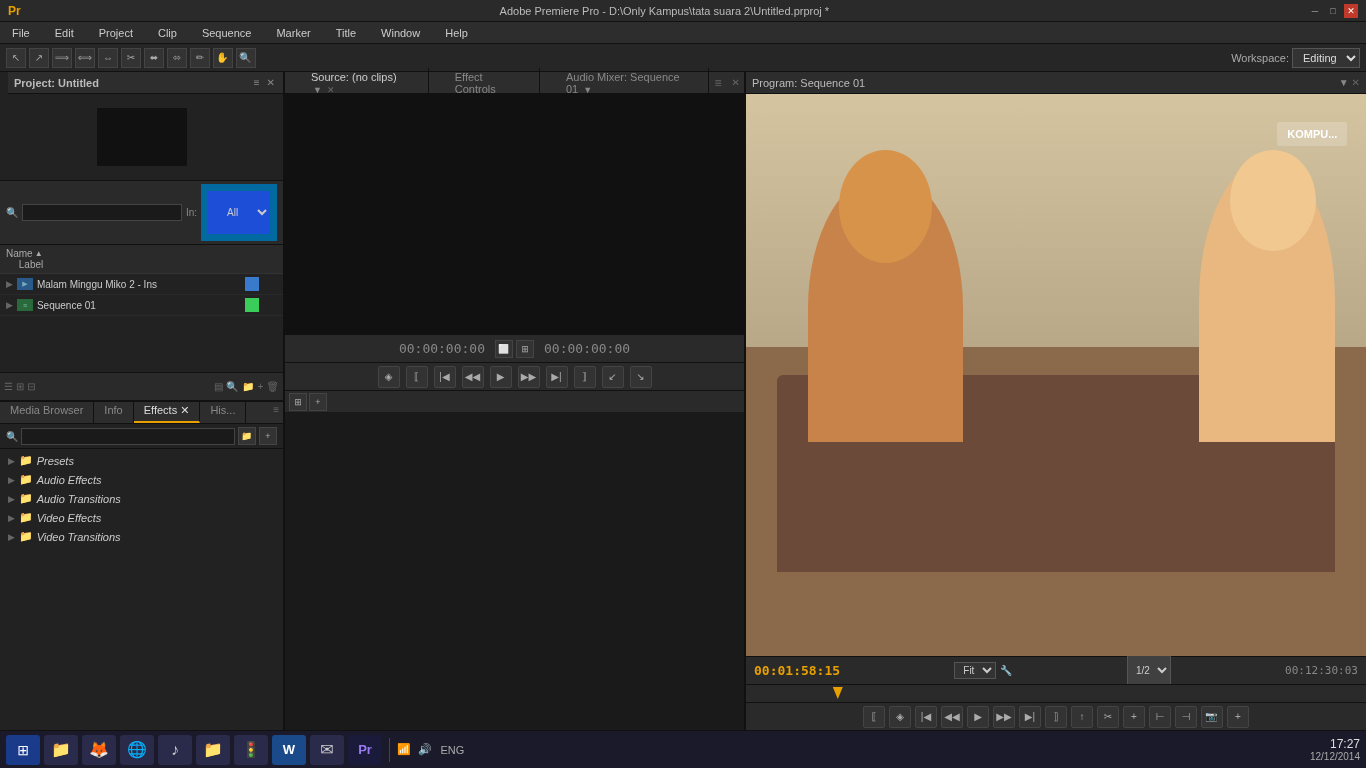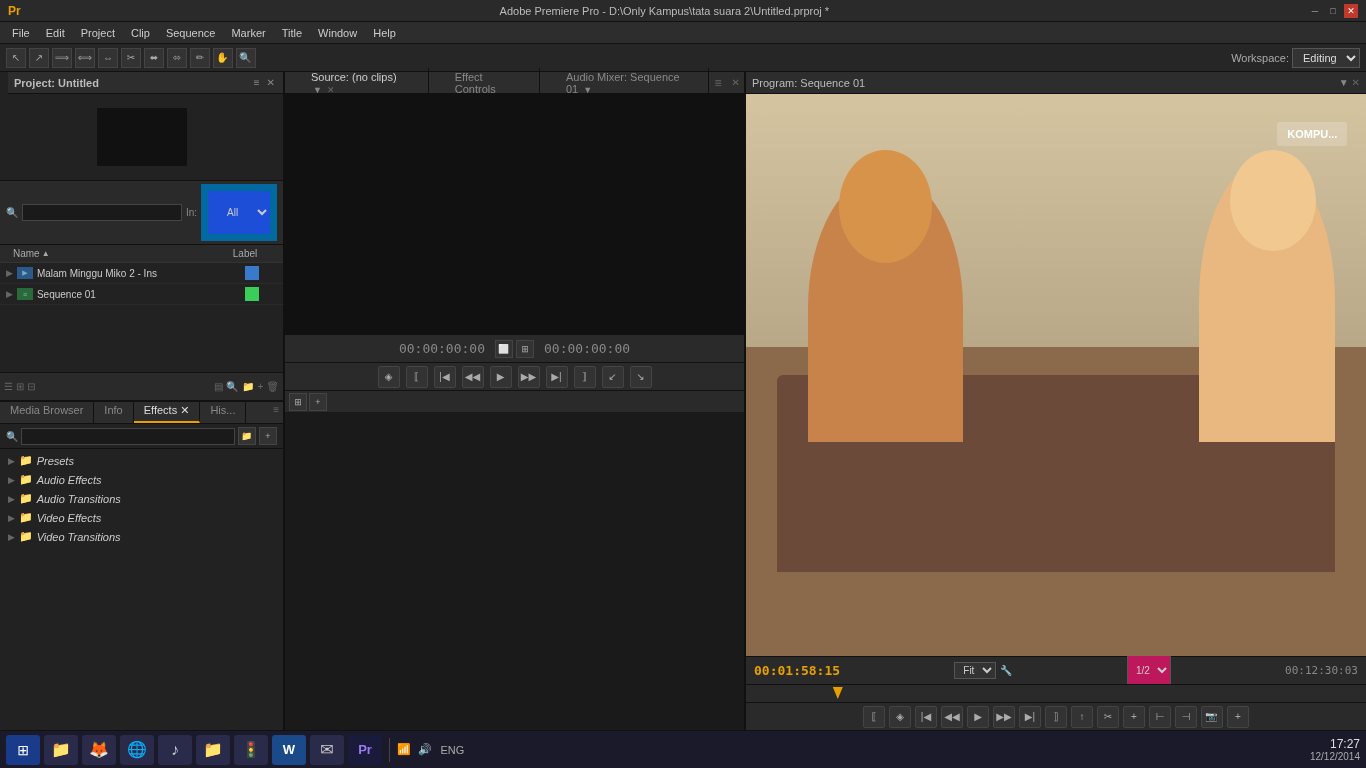--- a/index.html
+++ b/index.html
@@ -22,21 +22,21 @@
     #titlebar .win-btn.close { background: #c0392b; color: white; }
 
     
     #menubar {
       height: 22px;
       background: #2d2d2d;
       display: flex;
       align-items: center;
       padding: 0 4px;
       border-bottom: 1px solid #111;
-      gap: 0;
+      gap: 9px;
     }
     .menu-item { padding: 2px 8px; font-size: 11px; color: #ccc; cursor: pointer; }
 
     
     #toolbar {
       height: 28px;
       background: #262626;
       display: flex;
       align-items: center;
       padding: 0 6px;
@@ -107,23 +107,24 @@
       border: 1px solid #444;
       color: #ccc;
       padding: 2px 4px;
       font-size: 10px;
     }
     .search-bar .in-label { font-size: 10px; color: #888; }
     .search-bar select { background: #333; border: 1px solid #444; color: #ccc; font-size: 10px; padding: 1px 2px; }
 
     .project-list-header {
       display: flex;
-      padding: 3px 13px;
+      padding: 3px 6px;
       border-bottom: 1px solid #333;
       background: #2a2a2a;
+      flex-direction: column;
     }
     .list-col-name { flex: 1; font-size: 10px; color: #aaa; display: flex; align-items: center; gap: 2px; }
     .list-col-label { width: 50px; font-size: 10px; color: #aaa; text-align: center; }
 
     .project-items { flex: 1; overflow-y: auto; }
     .project-item {
       display: flex;
       align-items: center;
       padding: 3px 6px;
       border-bottom: 1px solid #2a2a2a;
@@ -312,21 +313,21 @@
       background: #2a2a2a;
       display: flex;
       align-items: center;
       padding: 0 8px;
       border-top: 1px solid #111;
       justify-content: space-between;
     }
     .p-timecode { font-size: 13px; color: #e8a000; font-family: monospace; font-weight: bold; }
     .p-timecode-right { font-size: 11px; color: #888; font-family: monospace; }
     .fit-select { background: #333; border: 1px solid #555; color: #ccc; padding: 1px 4px; font-size: 10px; }
-    .quality-select { background: #be185d; border: 1px solid #555; color: #ccc; padding: 19px 4px; font-size: 10px; }
+    .quality-select { background: #404040; border: 1px solid #555; color: #ccc; padding: 19px 4px; font-size: 10px; }
 
     .program-timeline-strip {
       height: 18px;
       background: #222;
       border-top: 1px solid #111;
       position: relative;
     }
 
     .program-transport {
       height: 28px;

